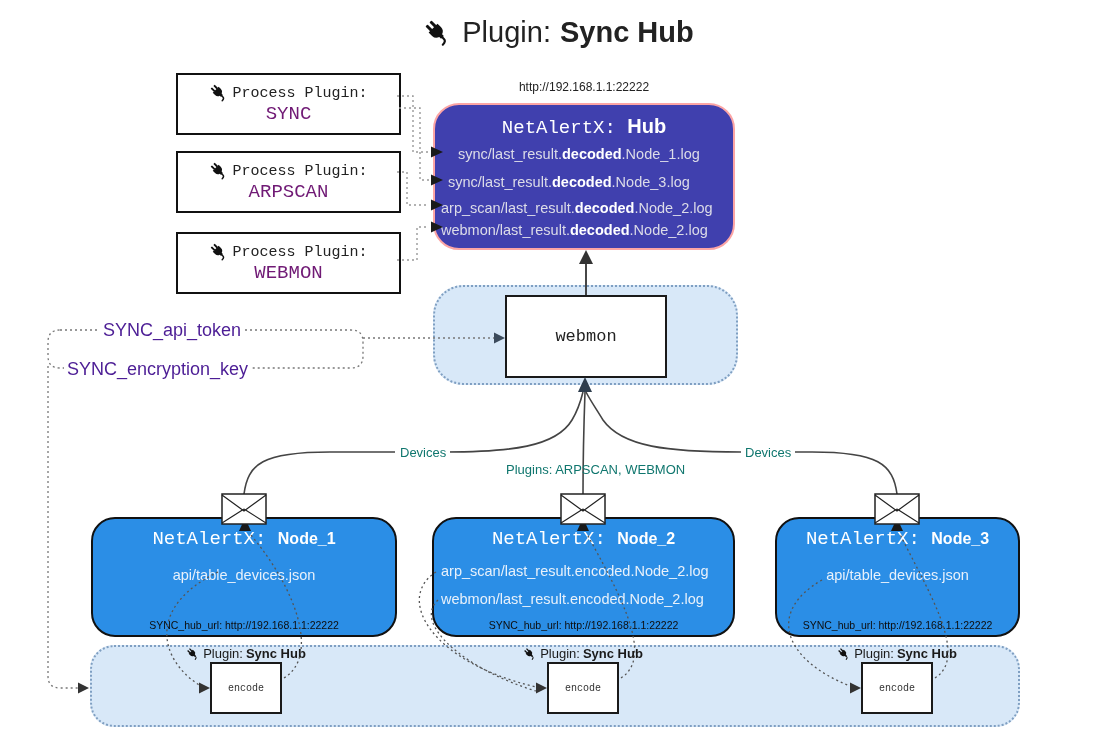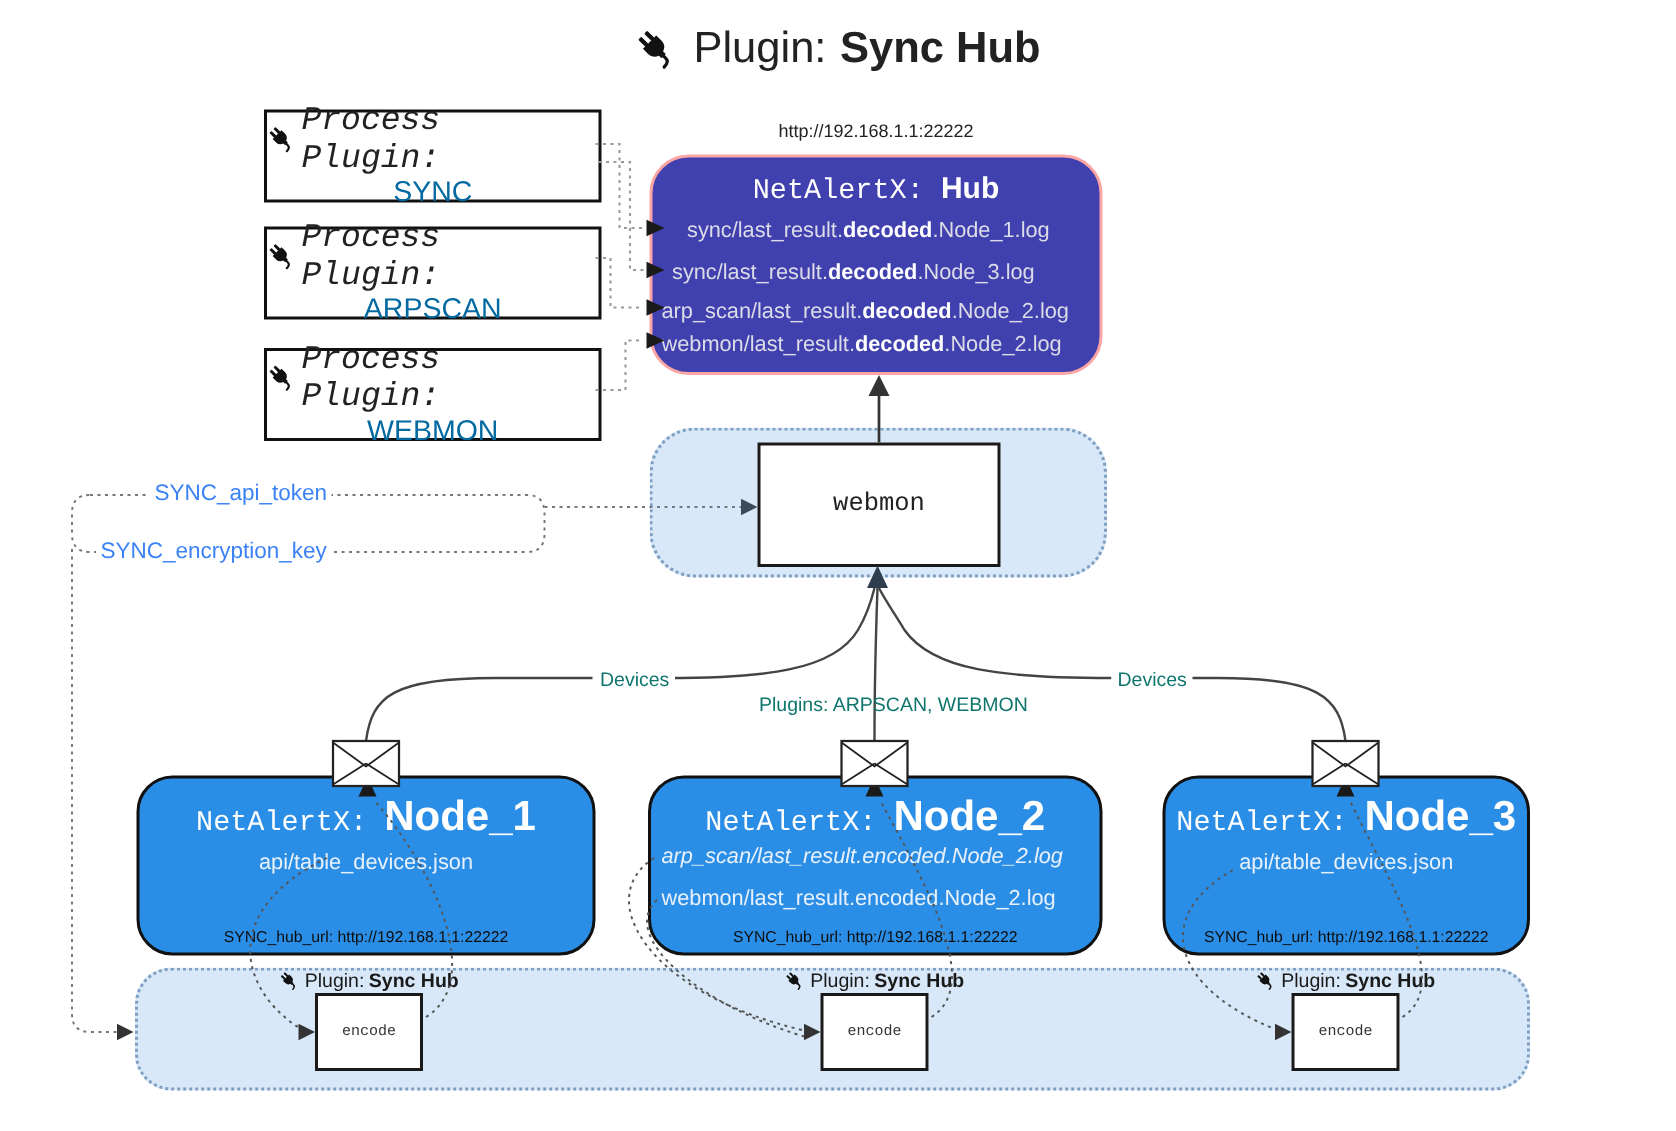--- a/index.html
+++ b/index.html
@@ -8,22 +8,22 @@
 
   
   .page-title{position:absolute;left:0;top:16px;width:1117px;display:flex;align-items:center;
               justify-content:center;gap:9px;font-size:29px;color:#222;z-index:2;}
   .page-title b{font-weight:700;}
 
   
   .pp{position:absolute;left:176px;width:221px;height:58px;background:#fff;border:2px solid #111;
       z-index:2;display:flex;flex-direction:column;align-items:center;justify-content:center;}
   .pp-l1{display:flex;align-items:center;gap:3px;font-family:"Liberation Mono",monospace;
-         font-size:22px;color:#222;font-style:italic;}
-  .pp-l2{font-family:Liberation Sans, sans-serif;font-size:19px;color:#0369a1;}
+         font-size:15px;color:#222;}
+  .pp-l2{font-family:Liberation Mono, monospace;font-size:19px;color:#701a75;}
 
   
   .hub-url{position:absolute;left:433px;top:80px;width:302px;text-align:center;font-size:12px;
            color:#222;z-index:2;}
   .hub{position:absolute;left:433px;top:103px;width:302px;height:147px;background:#4040ae;
        border:2px solid #fca5a5;border-radius:26px;z-index:2;box-sizing:border-box;}
   .hub-title{position:absolute;left:0;top:10px;width:100%;text-align:center;color:#fff;
              font-family:"Liberation Mono",monospace;font-size:19px;}
   .hub-title b{font-family:"Liberation Sans",sans-serif;font-weight:700;font-size:20px;}
   .hub-line{position:absolute;font-size:14.5px;color:#dcdce8;white-space:nowrap;}
@@ -32,39 +32,39 @@
 
   
   .band{position:absolute;background:#d8e8f8;border:2px dotted #7f9fc2;box-sizing:border-box;z-index:1;}
   .decode-band{left:433px;top:285px;width:305px;height:100px;border-radius:30px;}
   .white-box{position:absolute;background:#fff;border:2px solid #1a1a1a;box-sizing:border-box;
              display:flex;align-items:center;justify-content:center;z-index:2;
              font-family:"Liberation Mono",monospace;}
   .decode-box{left:505px;top:295px;width:162px;height:83px;font-size:17px;color:#222;}
 
   
-  .tok{position:absolute;background:#fff;padding:0 3px;font-size:15px;color:#3b82f6;z-index:6;white-space:nowrap;text-align:center;}
+  .tok{position:absolute;background:#fff;padding:0 3px;font-size:18px;color:#4c1d95;z-index:6;white-space:nowrap;text-align:center;}
   .tok1{left:100px;top:320px;} .tok2{left:64px;top:359px;}
 
   
   .edge-label{position:absolute;font-size:13px;color:#0f766e;z-index:6;white-space:nowrap;}
   .devices-left{left:396px;top:445px;background:#fff;padding:0 4px;}
   .devices-right{left:741px;top:445px;background:#fff;padding:0 4px;}
   .plugins-center{left:506px;top:462px;}
 
   
   .node{position:absolute;top:517px;height:120px;background:#2b8ee6;border:2.5px solid #111;
         border-radius:24px;z-index:2;box-sizing:border-box;}
   .n1{left:91px;width:306px;} .n2{left:432px;width:303px;} .n3{left:775px;width:245px;padding-left:31px;}
   .node-title{position:absolute;left:0;top:9px;width:100%;text-align:center;color:#fff;
               font-family:"Liberation Mono",monospace;font-size:19px;white-space:nowrap;}
-  .node-title b{font-family:"Liberation Sans",sans-serif;font-weight:700;font-size:28px;margin-top:33px;}
+  .node-title b{font-family:"Liberation Sans",sans-serif;font-weight:700;font-size:16px;margin-top:33px;}
   .node-file{position:absolute;font-size:14.5px;color:#e8f1fb;white-space:nowrap;}
   .nf-center{left:0;width:100%;text-align:center;top:48px;}
-  .nf-a{left:7px;top:44px;font-style:italic;} .nf-b{left:7px;top:72px;}
+  .nf-a{left:7px;top:44px;} .nf-b{left:7px;top:72px;}
   .node-url{position:absolute;left:0;top:100px;width:100%;text-align:center;font-size:10.5px;color:#0d0d0d;}
 
   
   .bottom-band{left:90px;top:645px;width:930px;height:82px;border-radius:24px;}
   .enc-label{position:absolute;top:646px;width:160px;display:flex;align-items:center;justify-content:center;
              gap:3px;font-size:13px;color:#1a1a1a;z-index:3;white-space:nowrap;}
   .enc-label b{font-weight:700;}
   .el1{left:166px;} .el2{left:503px;} .el3{left:817px;}
   .encode-box{width:72px;height:52px;top:662px;font-size:10px;color:#333;z-index:2;}
   .eb1{left:210px;} .eb2{left:547px;} .eb3{left:861px;}

